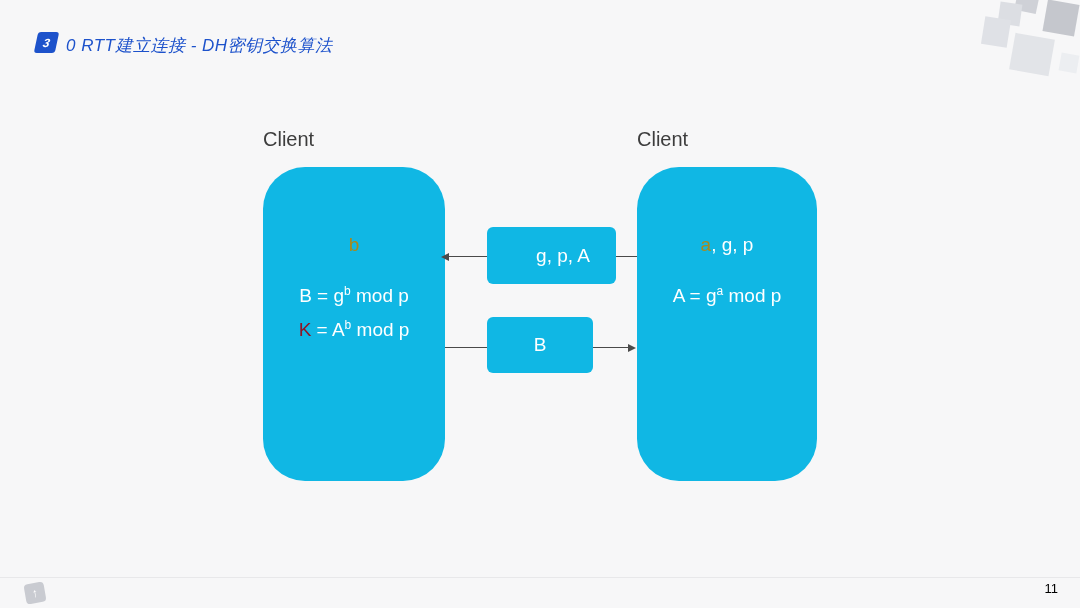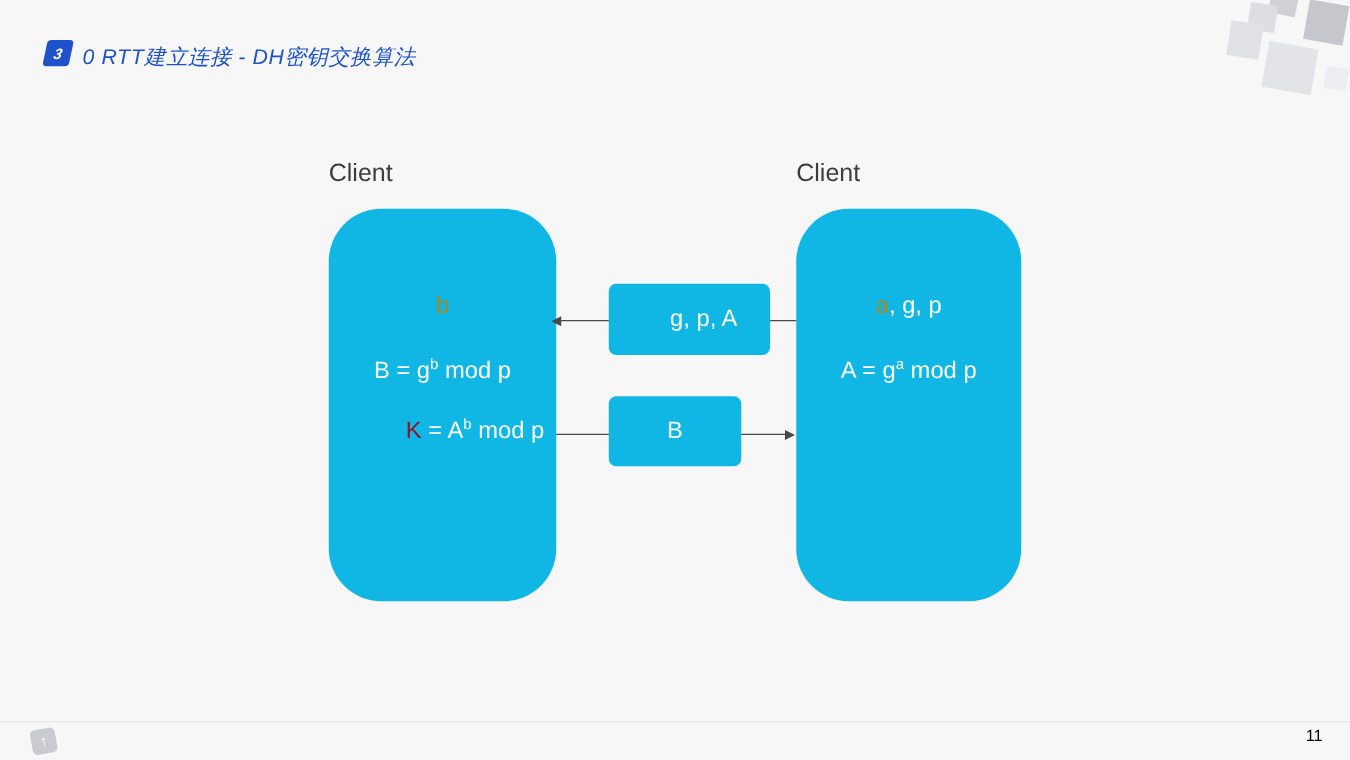--- a/index.html
+++ b/index.html
@@ -54,21 +54,21 @@
   .client-node { left: 263px; width: 182px; }
   .server-node { left: 637px; width: 180px; }
 
   .node .tline {
     position: absolute; left: 0; width: 100%;
     text-align: center; color: #ffffff; font-size: 19px;
     white-space: nowrap;
   }
   .tline.l1 { top: 67px; }
   .tline.l2 { top: 117px; }
-  .tline.l3 { top: 165px; padding-left: 26px; }
+  .tline.l3 { top: 151px; }
   .tline sup { font-size: 12px; }
   .gold { color: #a8891c; }
   .red  { color: #8e1626; }
 
   .arrow-line {
     position: absolute; height: 1px; background: #4a4a4a; z-index: 1;
   }
   .arrow-line.top    { left: 448px; top: 256px; width: 189px; }
   .arrow-line.bottom { left: 445px; top: 347px; width: 186px; }
   .ah {

